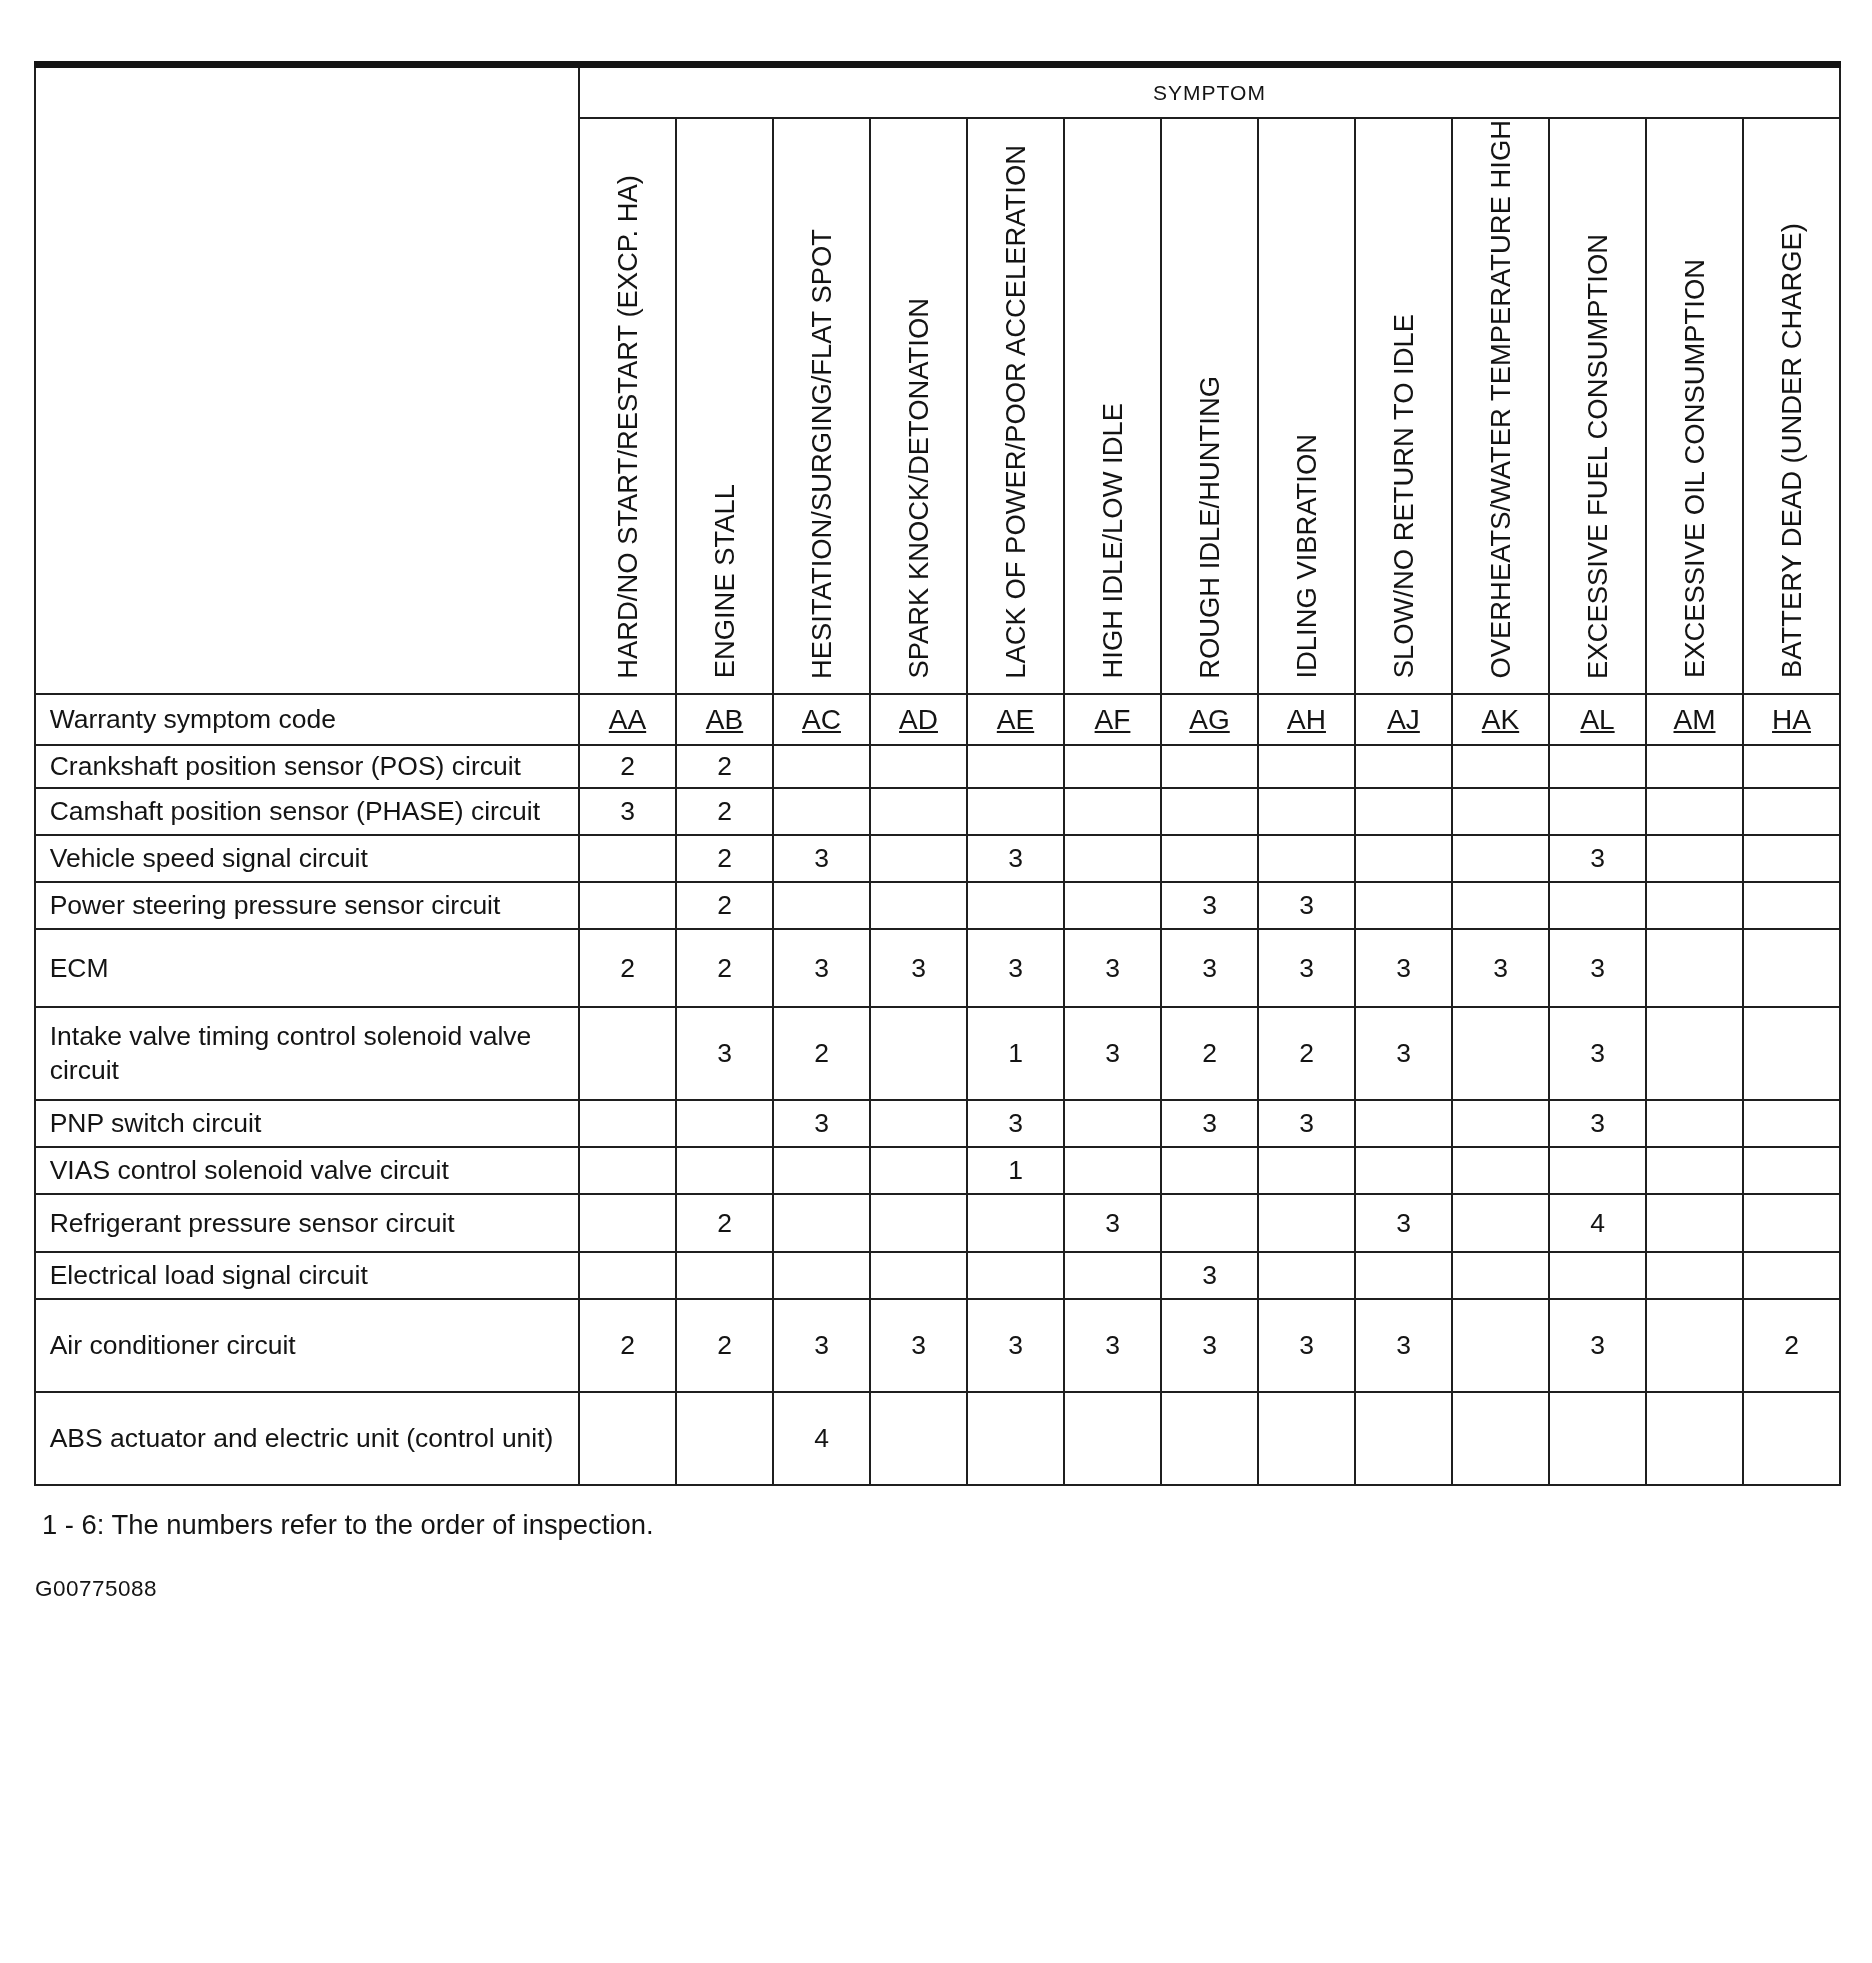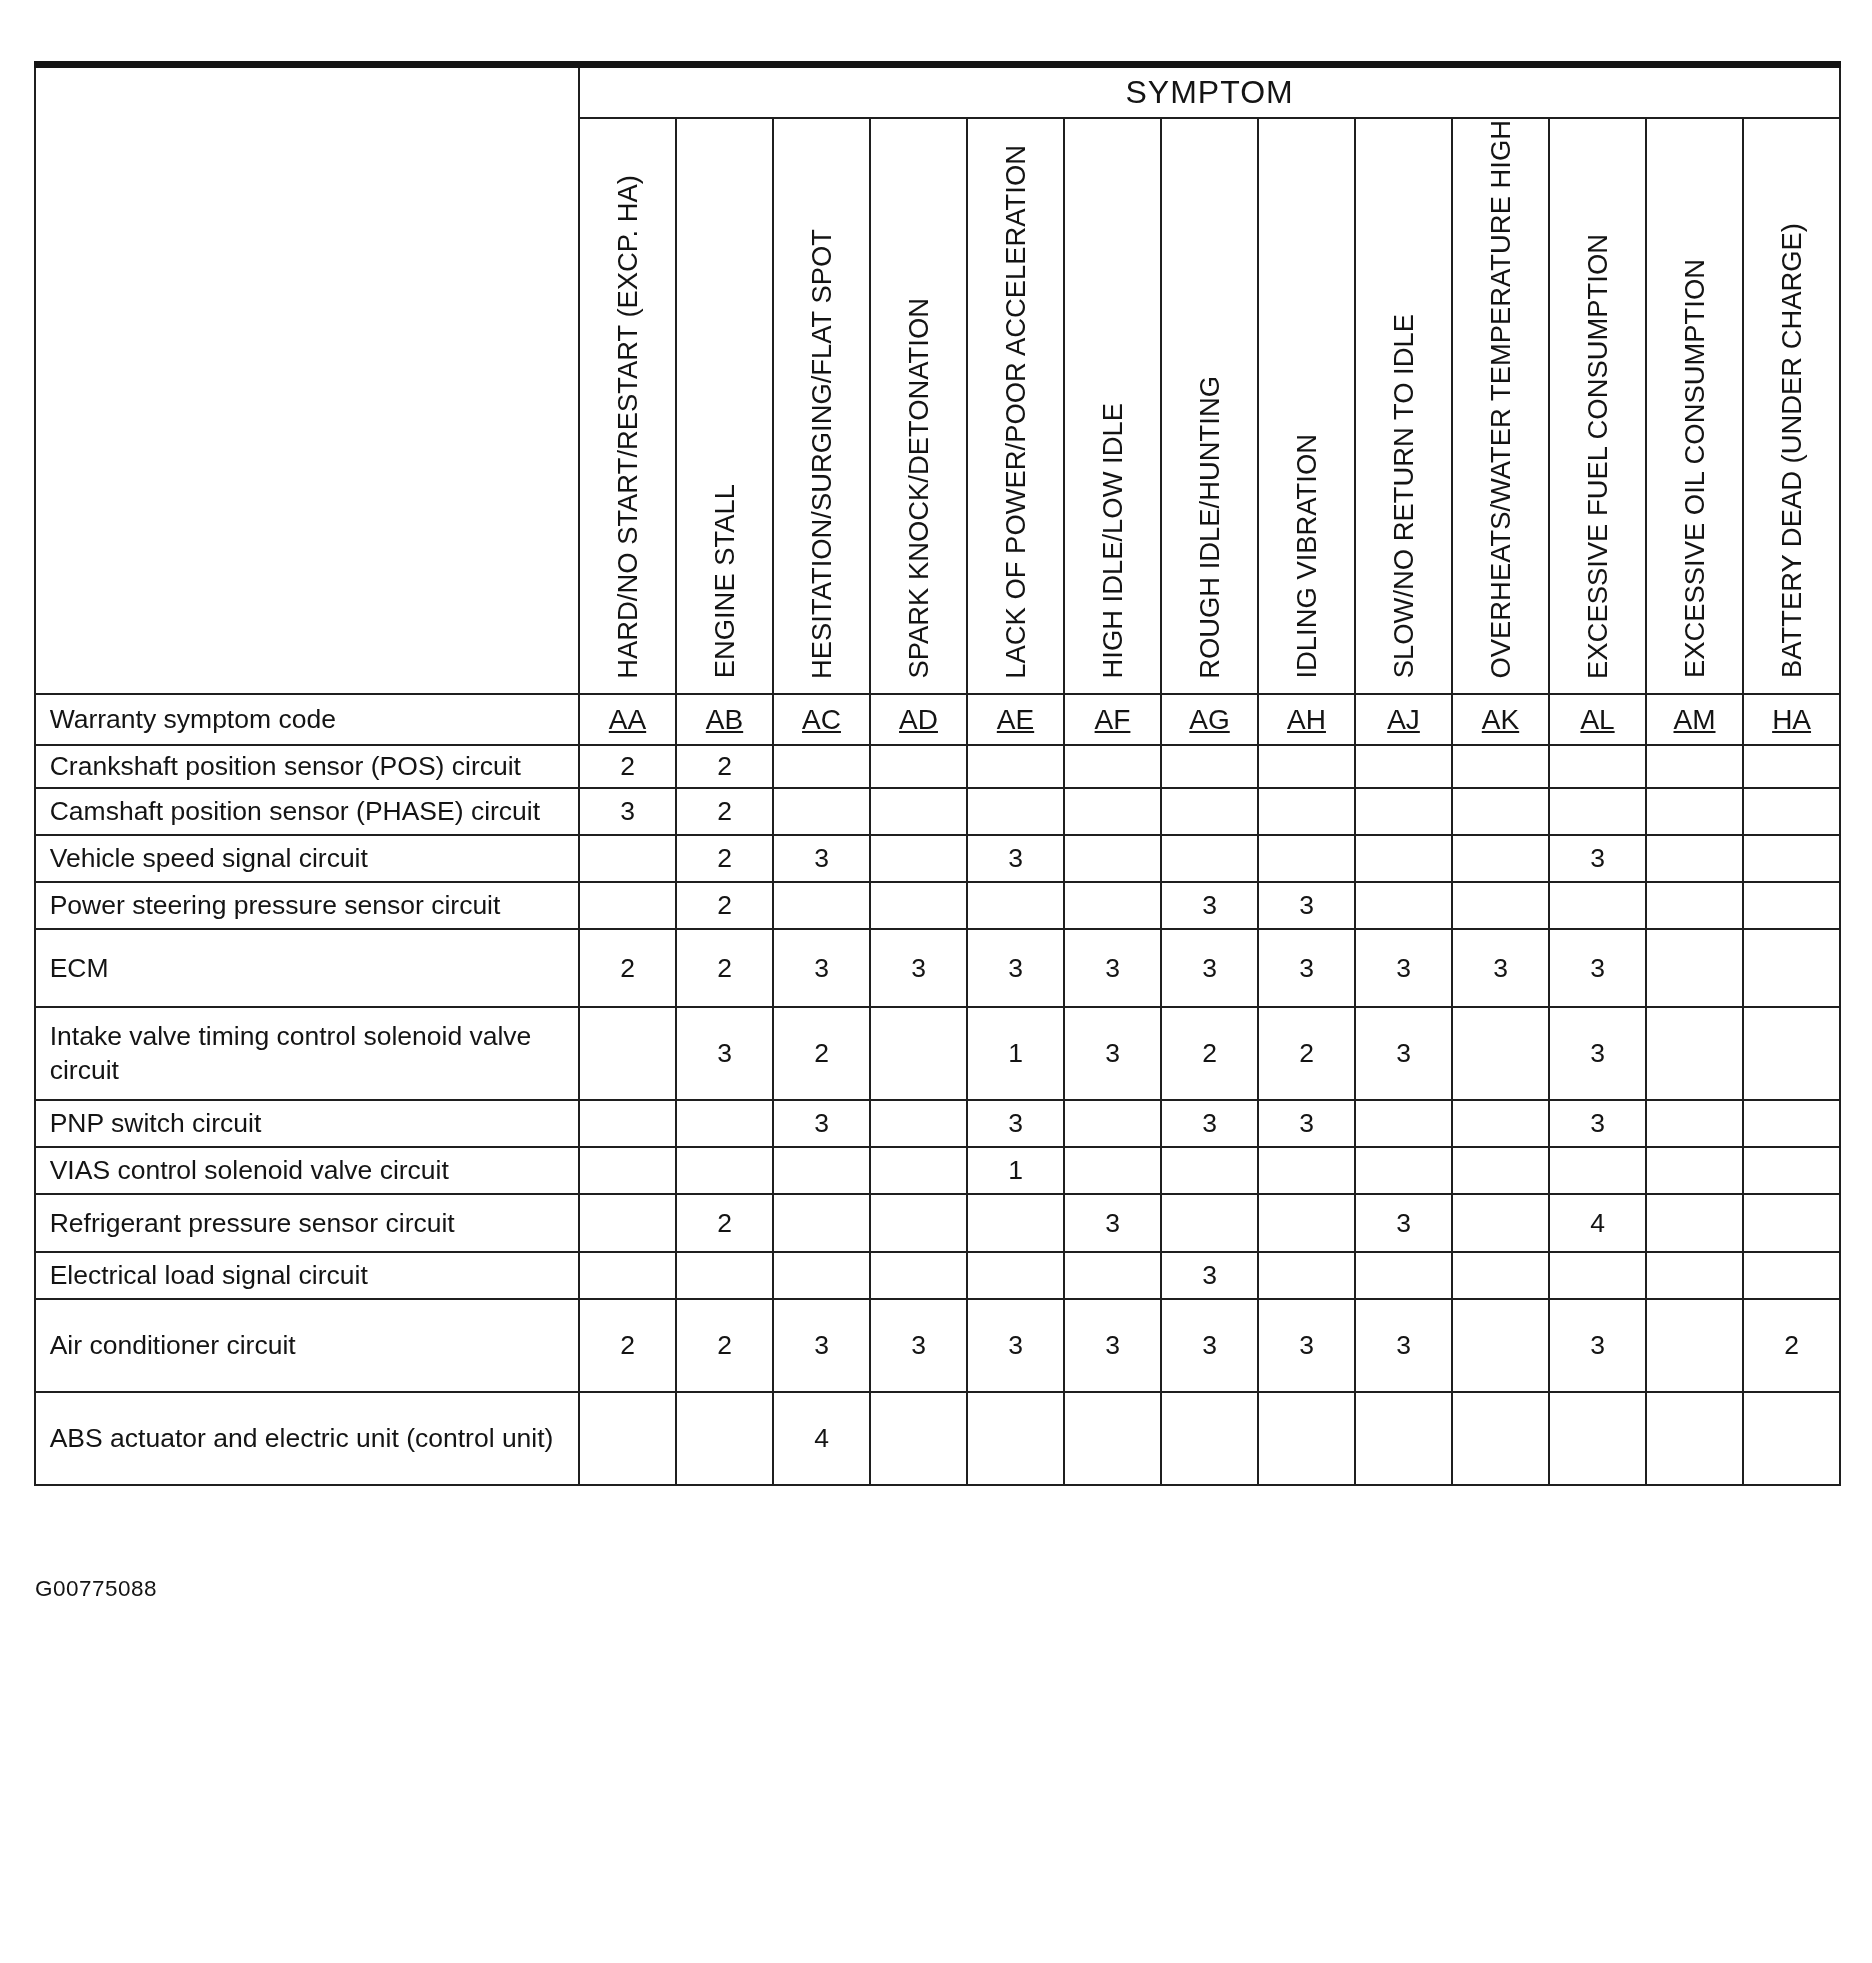--- a/index.html
+++ b/index.html
@@ -27,21 +27,21 @@
     border-top: 7.8px solid #141414;
   }
   table.symptom-table td,
   table.symptom-table th {
     border: 2px solid #1f1f1f;
     background: #ffffff;
     font-weight: normal;
   }
   th.symptom-head {
     height: 47px;
-    font-size: 32px;
+    font-size: 21px;
     text-align: center;
     letter-spacing: 1px;
   }
   td.corner-cell {
     background: #ffffff;
   }
   th.vhead {
     height: 559px;
     vertical-align: bottom;
     text-align: center;
@@ -364,17 +364,18 @@
           <td class="val-cell"></td>
           <td class="val-cell"></td>
           <td class="val-cell"></td>
           <td class="val-cell"></td>
           <td class="val-cell"></td>
           <td class="val-cell"></td>
         </tr>
       </tbody>
   </table>
 
+  <div class="footnote">1 - 6: The numbers refer to the order of inspection.</div>
 
   <div class="figure-id">G00775088</div>
 
 </div>
 
 
 </body></html>

